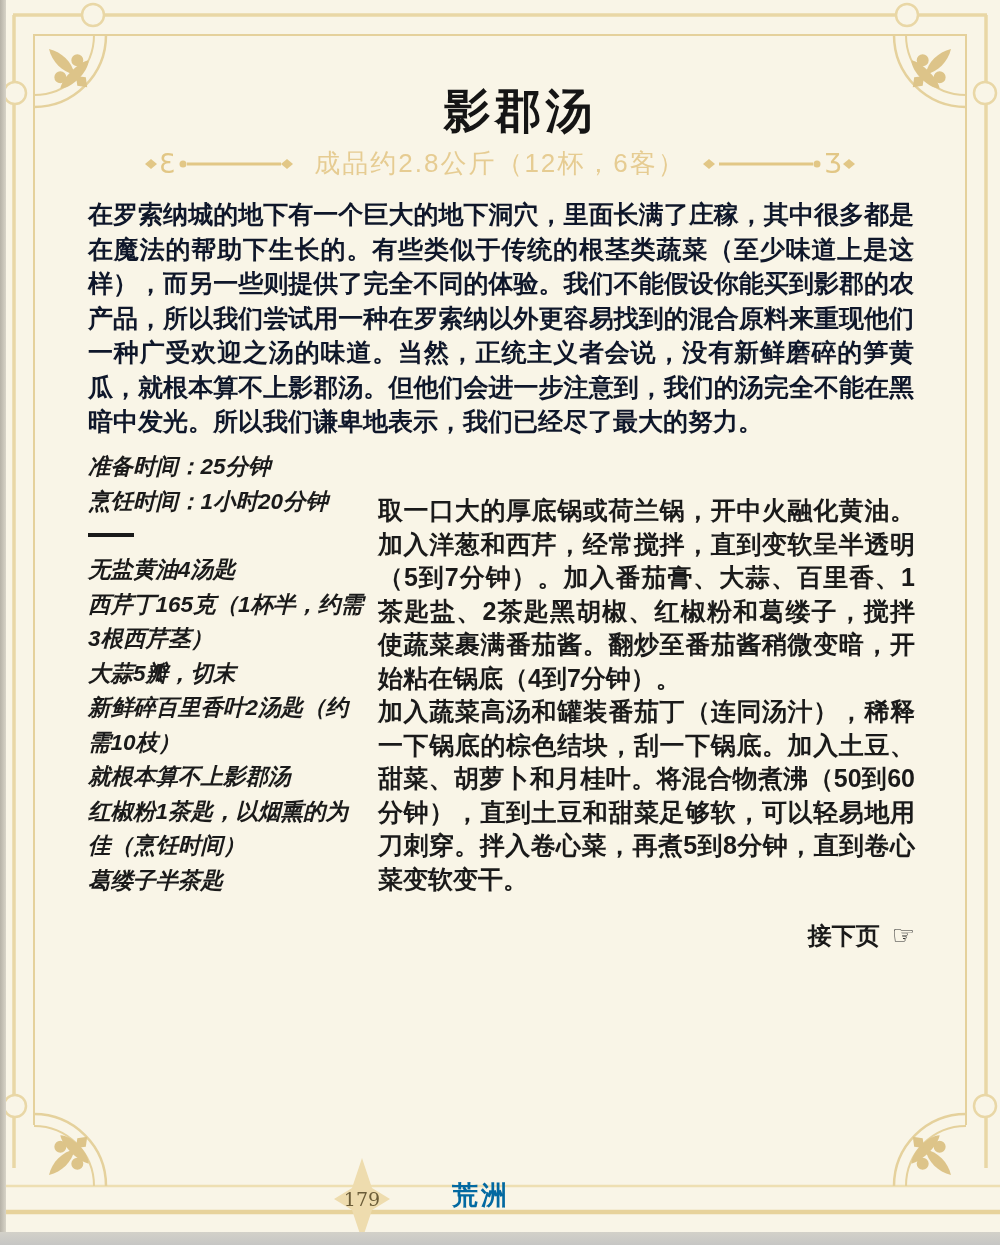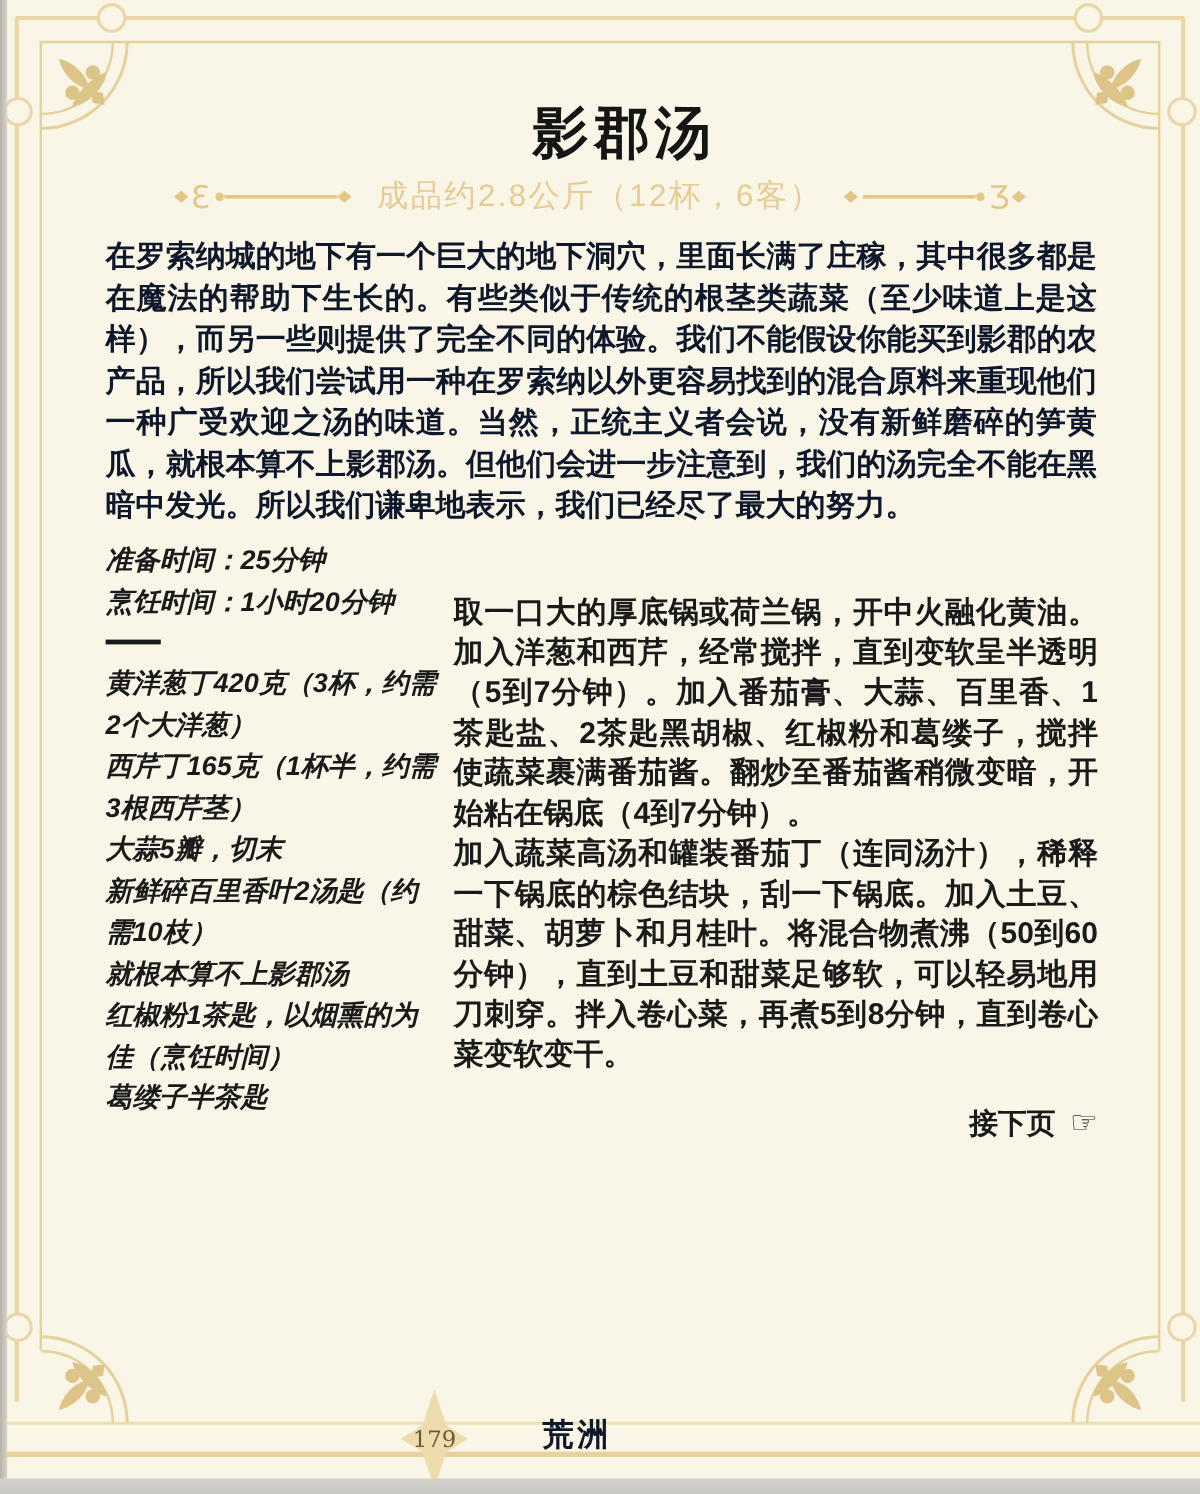--- a/index.html
+++ b/index.html
@@ -54,21 +54,21 @@
     margin-top:48px;
   }
   .step{margin:0;}
   .continue-row{
     position:absolute;left:378px;top:888px;width:537px;
     text-align:right;font-size:24px;font-weight:700;color:#1a1a1a;margin-top:32px;
   }
   .hand{font-weight:400;font-size:26px;margin-left:12px;color:#2a2a2a;}
   .footer-chapter{
     position:absolute;left:452px;top:1178px;
-    font-size:26px;font-weight:700;color:#0f172a;letter-spacing:3px;
+    font-size:26px;font-weight:700;color:#0369a1;letter-spacing:3px;
   }
 </style>
 </head>
 <body>
 
 <div class="page">
 
   <svg class="border-svg" viewBox="0 0 1000 1245" xmlns="http://www.w3.org/2000/svg">
     <defs>
       <g id="fleur">
@@ -138,21 +138,21 @@
       <path d="M141,16 l6,-5 6,5 -6,5 Z" fill="#e2c786"></path>
     </svg>
   </div>
 
   <div class="intro">在罗索纳城的地下有一个巨大的地下洞穴，里面长满了庄稼，其中很多都是在魔法的帮助下生长的。有些类似于传统的根茎类蔬菜（至少味道上是这样），而另一些则提供了完全不同的体验。我们不能假设你能买到影郡的农产品，所以我们尝试用一种在罗索纳以外更容易找到的混合原料来重现他们一种广受欢迎之汤的味道。当然，正统主义者会说，没有新鲜磨碎的笋黄瓜，就根本算不上影郡汤。但他们会进一步注意到，我们的汤完全不能在黑暗中发光。所以我们谦卑地表示，我们已经尽了最大的努力。</div>
 
   <div class="left-col">
     <div>准备时间：25分钟</div>
     <div>烹饪时间：1小时20分钟</div>
     <div class="divider"></div>
-    <div class="ingredient">黄洋葱丁420克（3杯，约需2个大洋葱）</div>
+    <div class="ingredient">无盐黄油4汤匙</div>
     <div class="ingredient">西芹丁165克（1杯半，约需3根西芹茎）</div>
     <div class="ingredient">大蒜5瓣，切末</div>
     <div class="ingredient">新鲜碎百里香叶2汤匙（约需10枝）</div>
     <div class="ingredient">就根本算不上影郡汤</div>
     <div class="ingredient">红椒粉1茶匙，以烟熏的为佳（烹饪时间）</div>
     <div class="ingredient">葛缕子半茶匙</div>
   </div>
 
   <div class="right-col">
     <p class="step">取一口大的厚底锅或荷兰锅，开中火融化黄油。加入洋葱和西芹，经常搅拌，直到变软呈半透明（5到7分钟）。加入番茄膏、大蒜、百里香、1茶匙盐、2茶匙黑胡椒、红椒粉和葛缕子，搅拌使蔬菜裹满番茄酱。翻炒至番茄酱稍微变暗，开始粘在锅底（4到7分钟）。</p>

